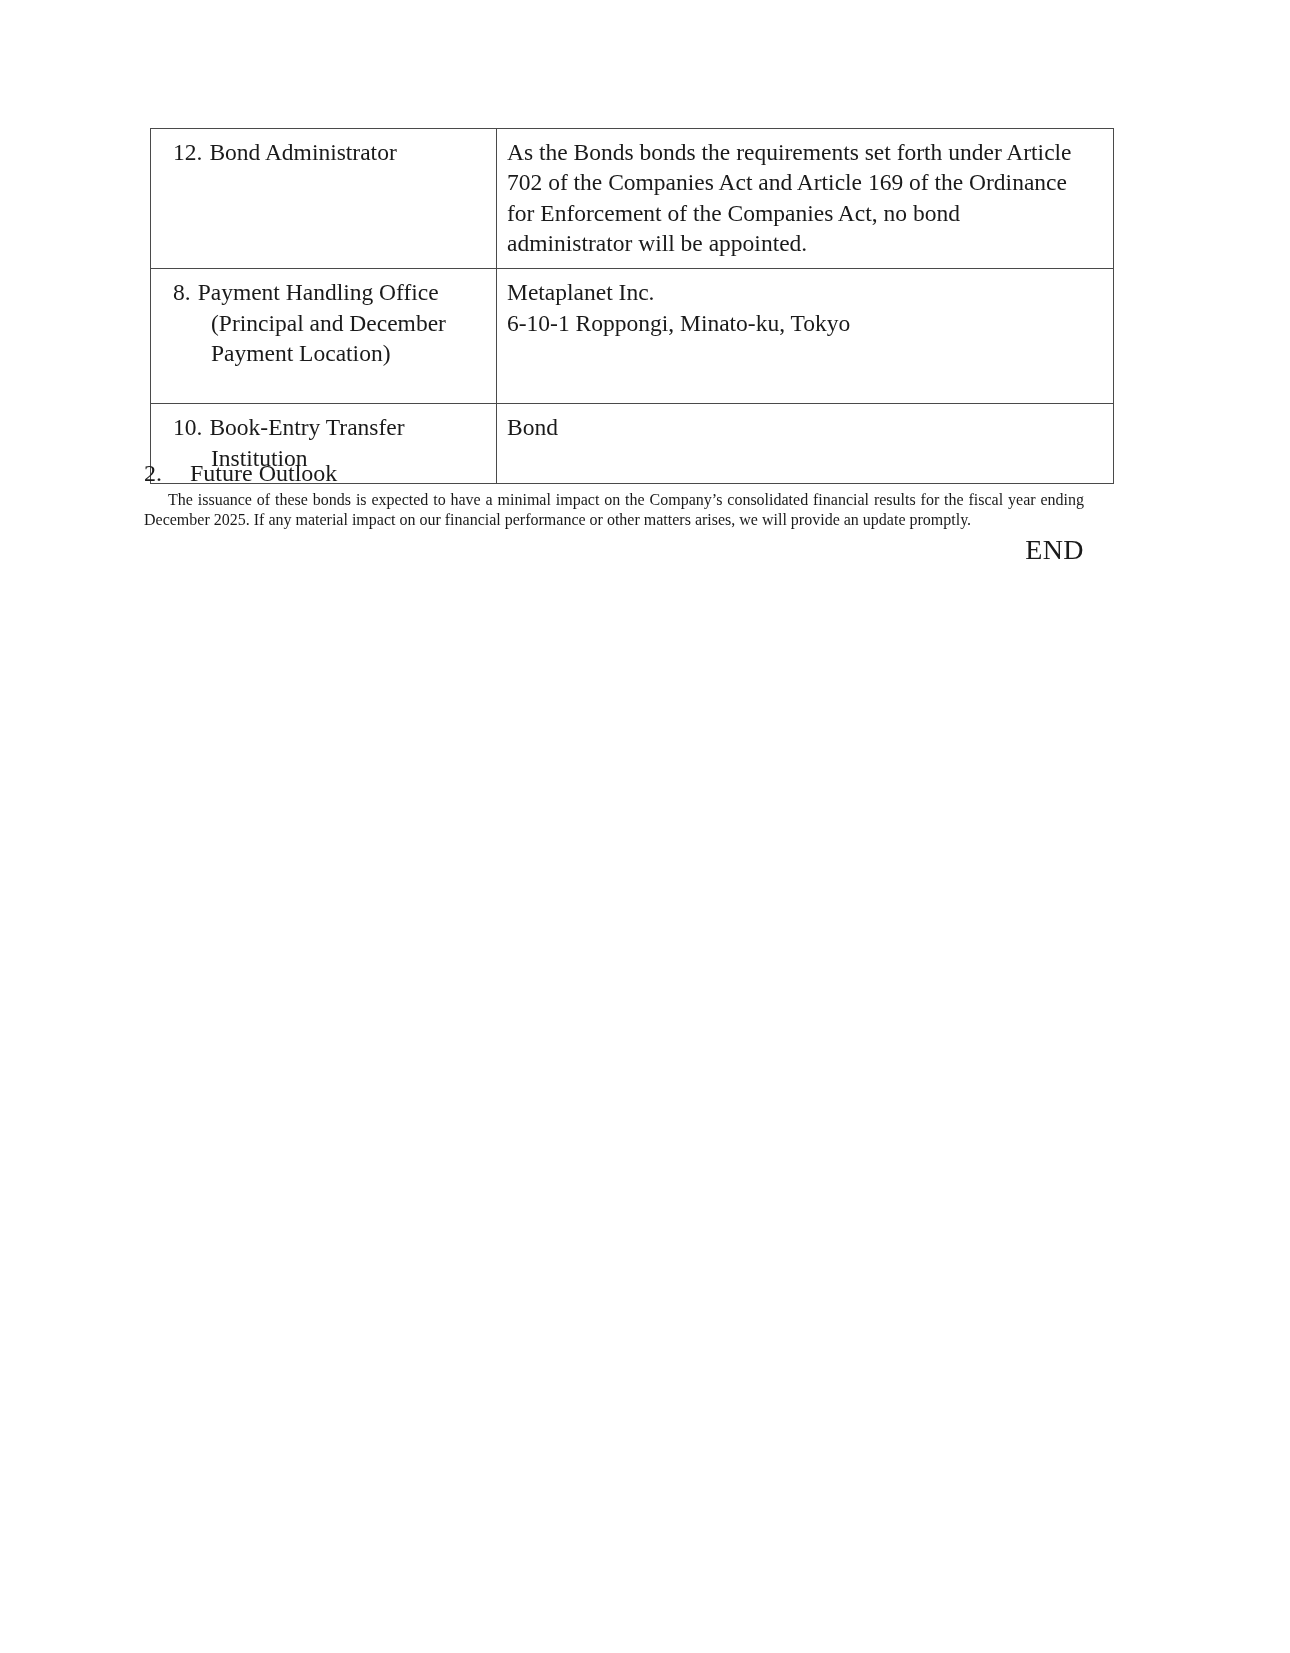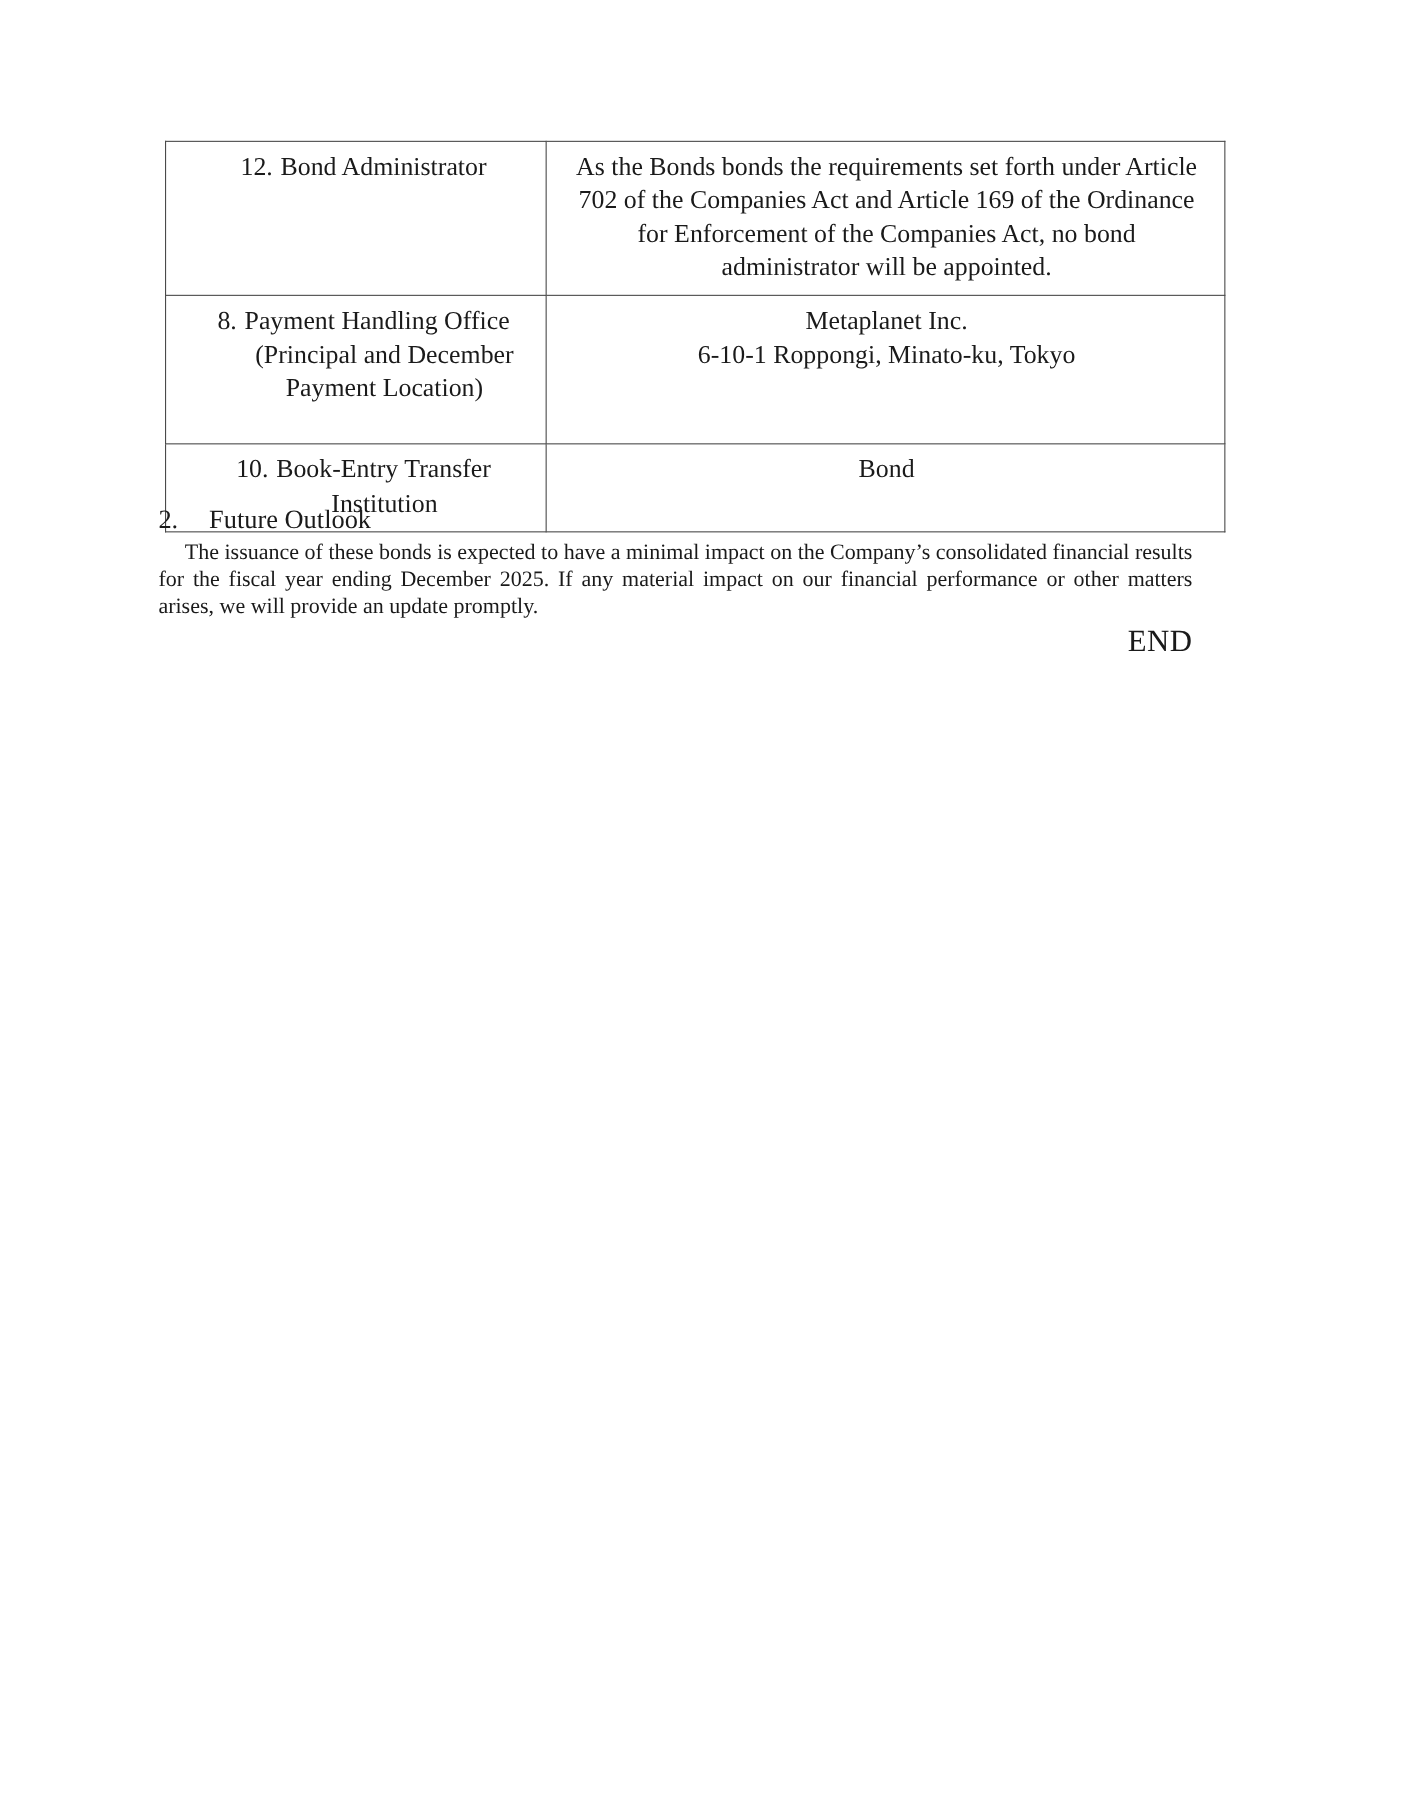--- a/index.html
+++ b/index.html
@@ -26,21 +26,20 @@
   }
 
   
   .bond-table {
     position: absolute;
     left: 150px;
     top: 128px;
     width: 925px;
     border-collapse: collapse;
     table-layout: fixed;
-    text-align: center;
   }
   .bond-table td {
     border: 1px solid #4a4a4a;
     vertical-align: top;
     padding: 8px 8px 10px 10px;
     font-size: 23.5px;
     line-height: 1.29;
   }
   .col-label {
     width: 327px;
@@ -82,21 +81,21 @@
     font-size: 24px;
     line-height: 1.22;
     margin: 0 0 2px 0;
     white-space: pre;
   }
   .heading-num {
     display: inline-block;
     width: 46px;
   }
   .body-paragraph {
-    font-size: 20px;
+    font-size: 16px;
     line-height: 1.215;
     margin: 0;
     text-align: justify;
     text-justify: inter-word;
     text-indent: 24px;
     hyphens: none;
   }
   .end-mark {
     font-size: 28px;
     line-height: 1.215;

